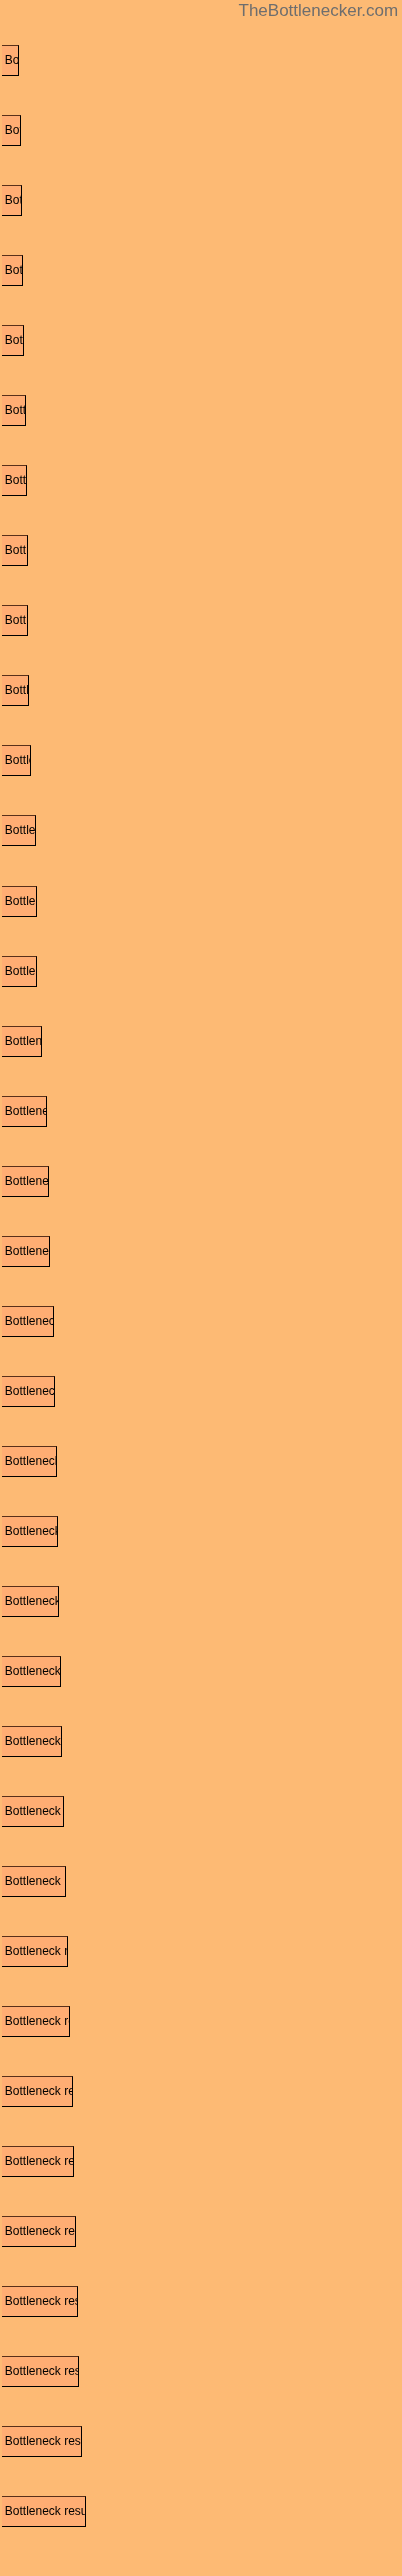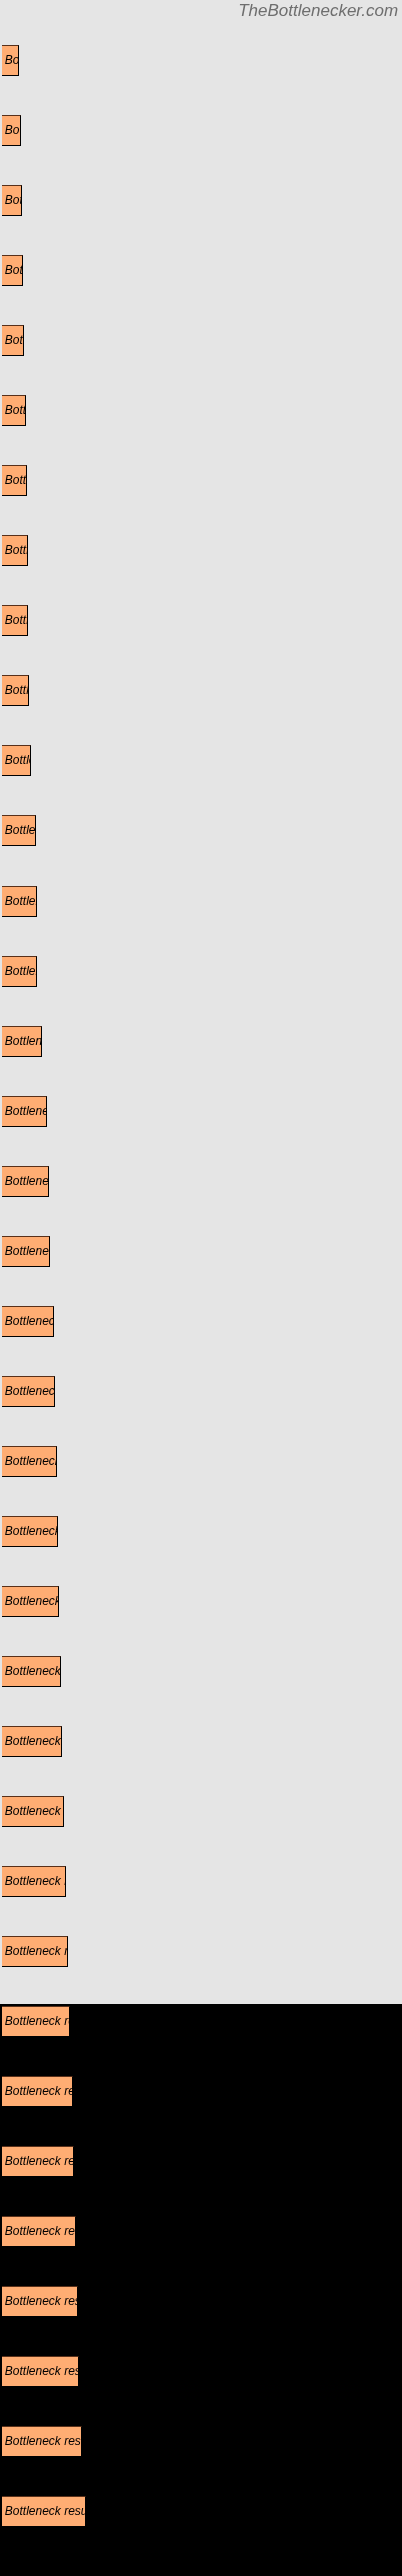--- a/index.html
+++ b/index.html
@@ -11,23 +11,22 @@
     width: 403px;
     height: 2576px;
     position: relative;
     overflow: hidden;
     font-family: "Liberation Sans", sans-serif;
     background: #000000;
   }
   #chart-root {
     position: relative;
     width: 403px;
-    height: 2004px;
-    background: #e5e5e5;
-    font-style: italic;
+    height: 2576px;
+    background: #fdba74;
   }
   #watermark {
     position: absolute;
     top: 0px;
     right: 4.8px;
     font-family: "Liberation Sans", sans-serif;
     font-size: 17px;
     line-height: 21px;
     color: #6e6e6e;
     letter-spacing: 0px;

